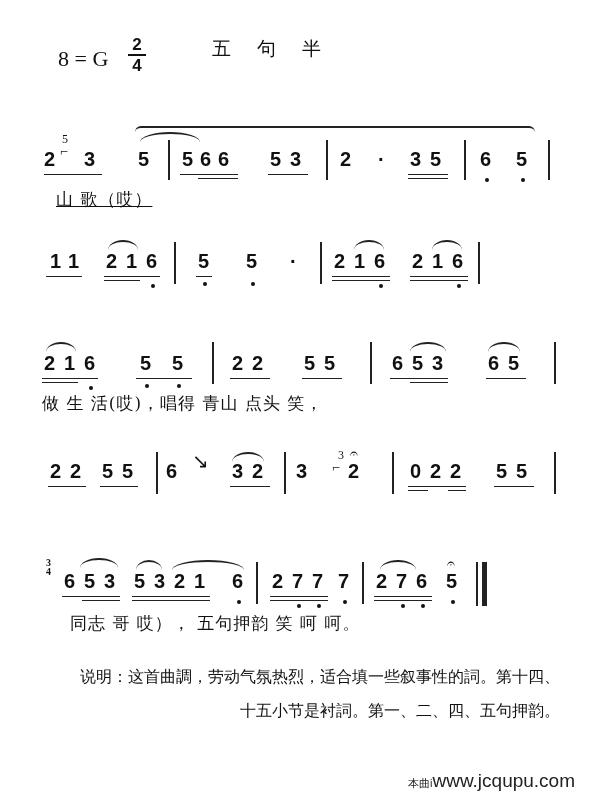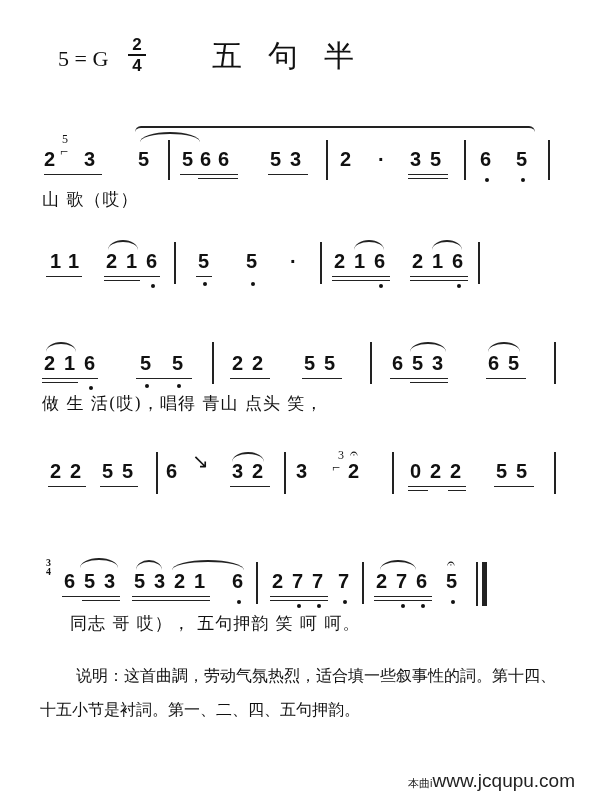--- a/index.html
+++ b/index.html
@@ -1,37 +1,37 @@
 <!DOCTYPE html>
 <html><head>
 <meta charset="utf-8">
 <style>
   html,body{margin:0;padding:0;background:#fff;}
   body{width:602px;height:798px;position:relative;overflow:hidden;color:#111;font-family:"DejaVu Sans",sans-serif;}
   .abs{position:absolute;}
   .key{left:58px;top:46px;font-family:"Liberation Serif",serif;font-size:22px;}
   .ts{left:128px;top:36px;width:18px;text-align:center;font-family:"Liberation Sans",sans-serif;font-weight:bold;font-size:17px;line-height:17px;}
   .ts .bar{display:block;border-top:2px solid #111;margin:1px 0;}
-  .title{left:212px;top:36px;font-family:"DejaVu Serif",serif;font-size:30px;letter-spacing:26px;}
+  .title{left:212px;top:36px;font-family:"DejaVu Serif",serif;font-size:19px;letter-spacing:26px;}
   .row{position:absolute;left:0;width:602px;height:90px;}
   .n{position:absolute;font-family:"Liberation Sans",sans-serif;font-weight:bold;font-size:20px;line-height:22px;text-align:center;}
   .ul{position:absolute;height:0;border-top:1.5px solid #222;}
   .dot{position:absolute;width:4px;height:4px;border-radius:50%;background:#111;}
   .bl{position:absolute;width:1.5px;background:#222;}
   .slur{position:absolute;border-top:2px solid #222;border-radius:50% 50% 0 0 / 100% 100% 0 0;height:8px;}
   .lyr{position:absolute;font-family:"DejaVu Serif",serif;font-size:17px;white-space:nowrap;letter-spacing:1px;}
   .small{position:absolute;font-family:"Liberation Serif",serif;font-size:12px;}
-  .note{position:absolute;left:40px;top:660px;width:520px;font-family:Liberation Mono, monospace;font-size:16px;line-height:34px;}
+  .note{position:absolute;left:40px;top:660px;width:520px;font-family:Liberation Serif, serif;font-size:16px;line-height:34px;text-align:right;}
   .wm{position:absolute;left:408px;top:770px;font-family:"Liberation Sans",sans-serif;font-size:19px;color:#222;}
   .wm .pre{font-size:11px;}
 </style>
 </head>
 <body>
 
-<div class="abs key">5 = G</div>
+<div class="abs key">8 = G</div>
 <div class="abs ts">
   <span>2</span>
   <span class="bar"></span>
   <span>4</span>
 </div>
 <div class="abs title">五句半</div>
 
 <div class="row" style="top:118px;">
   <div class="slur" style="left:135px;top:8px;width:400px;height:6px;border-radius:6px 6px 0 0;"></div>
   <div class="slur" style="left:140px;top:14px;width:60px;"></div>
@@ -56,21 +56,21 @@
   <div class="n" style="left:410px;top:30px;">3</div>
   <div class="n" style="left:430px;top:30px;">5</div>
   <div class="ul" style="left:408px;top:56px;width:40px;"></div>
   <div class="ul" style="left:408px;top:60px;width:40px;"></div>
   <div class="bl" style="left:464px;top:22px;height:40px;"></div>
   <div class="n" style="left:480px;top:30px;">6</div>
   <div class="dot" style="left:485px;top:60px;"></div>
   <div class="n" style="left:516px;top:30px;">5</div>
   <div class="dot" style="left:521px;top:60px;"></div>
   <div class="bl" style="left:548px;top:22px;height:40px;"></div>
-  <div class="lyr" style="left:42px;top:70px;">山 歌（哎）</div>
+  <div class="lyr" style="left:56px;top:70px;text-decoration:underline;">山 歌（哎）</div>
 </div>
 
 <div class="row" style="top:222px;">
   <div class="n" style="left:50px;top:28px;">1</div>
   <div class="n" style="left:68px;top:28px;">1</div>
   <div class="ul" style="left:46px;top:54px;width:36px;"></div>
   <div class="slur" style="left:108px;top:18px;width:30px;"></div>
   <div class="n" style="left:106px;top:28px;">2</div>
   <div class="n" style="left:126px;top:28px;">1</div>
   <div class="n" style="left:146px;top:28px;">6</div>

